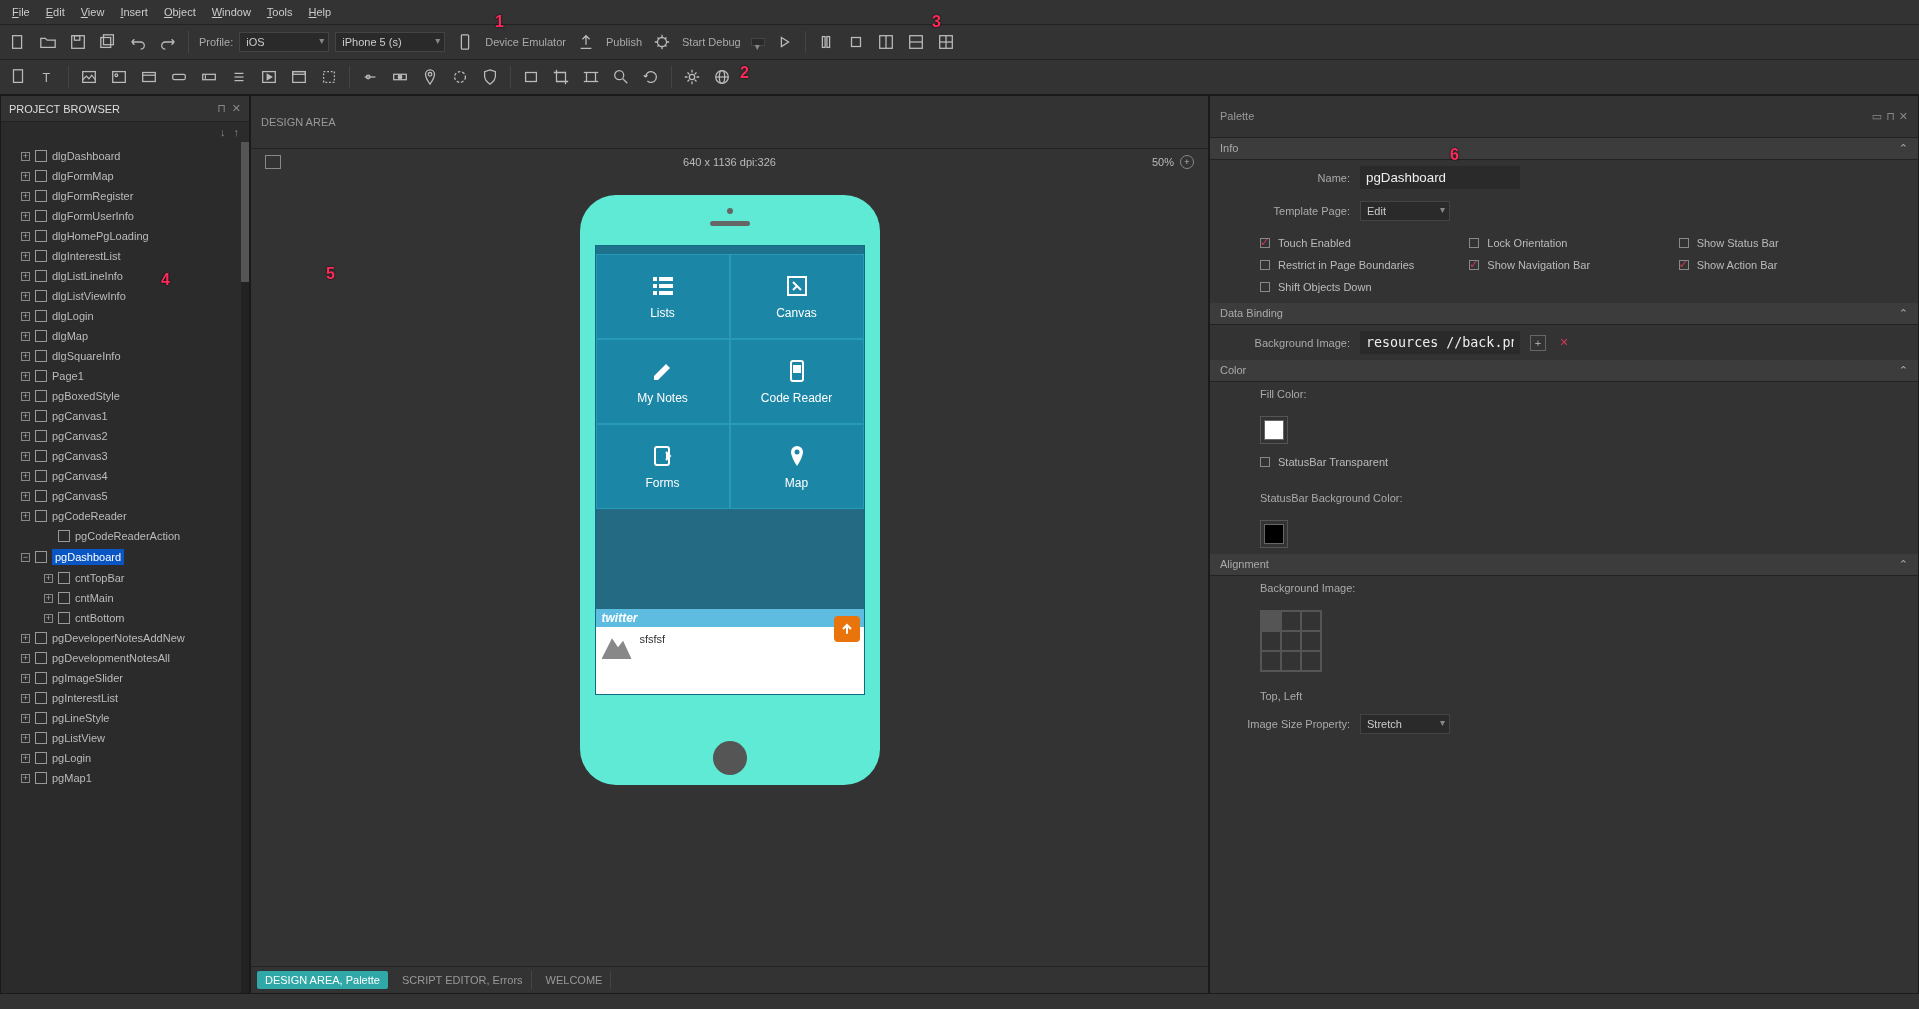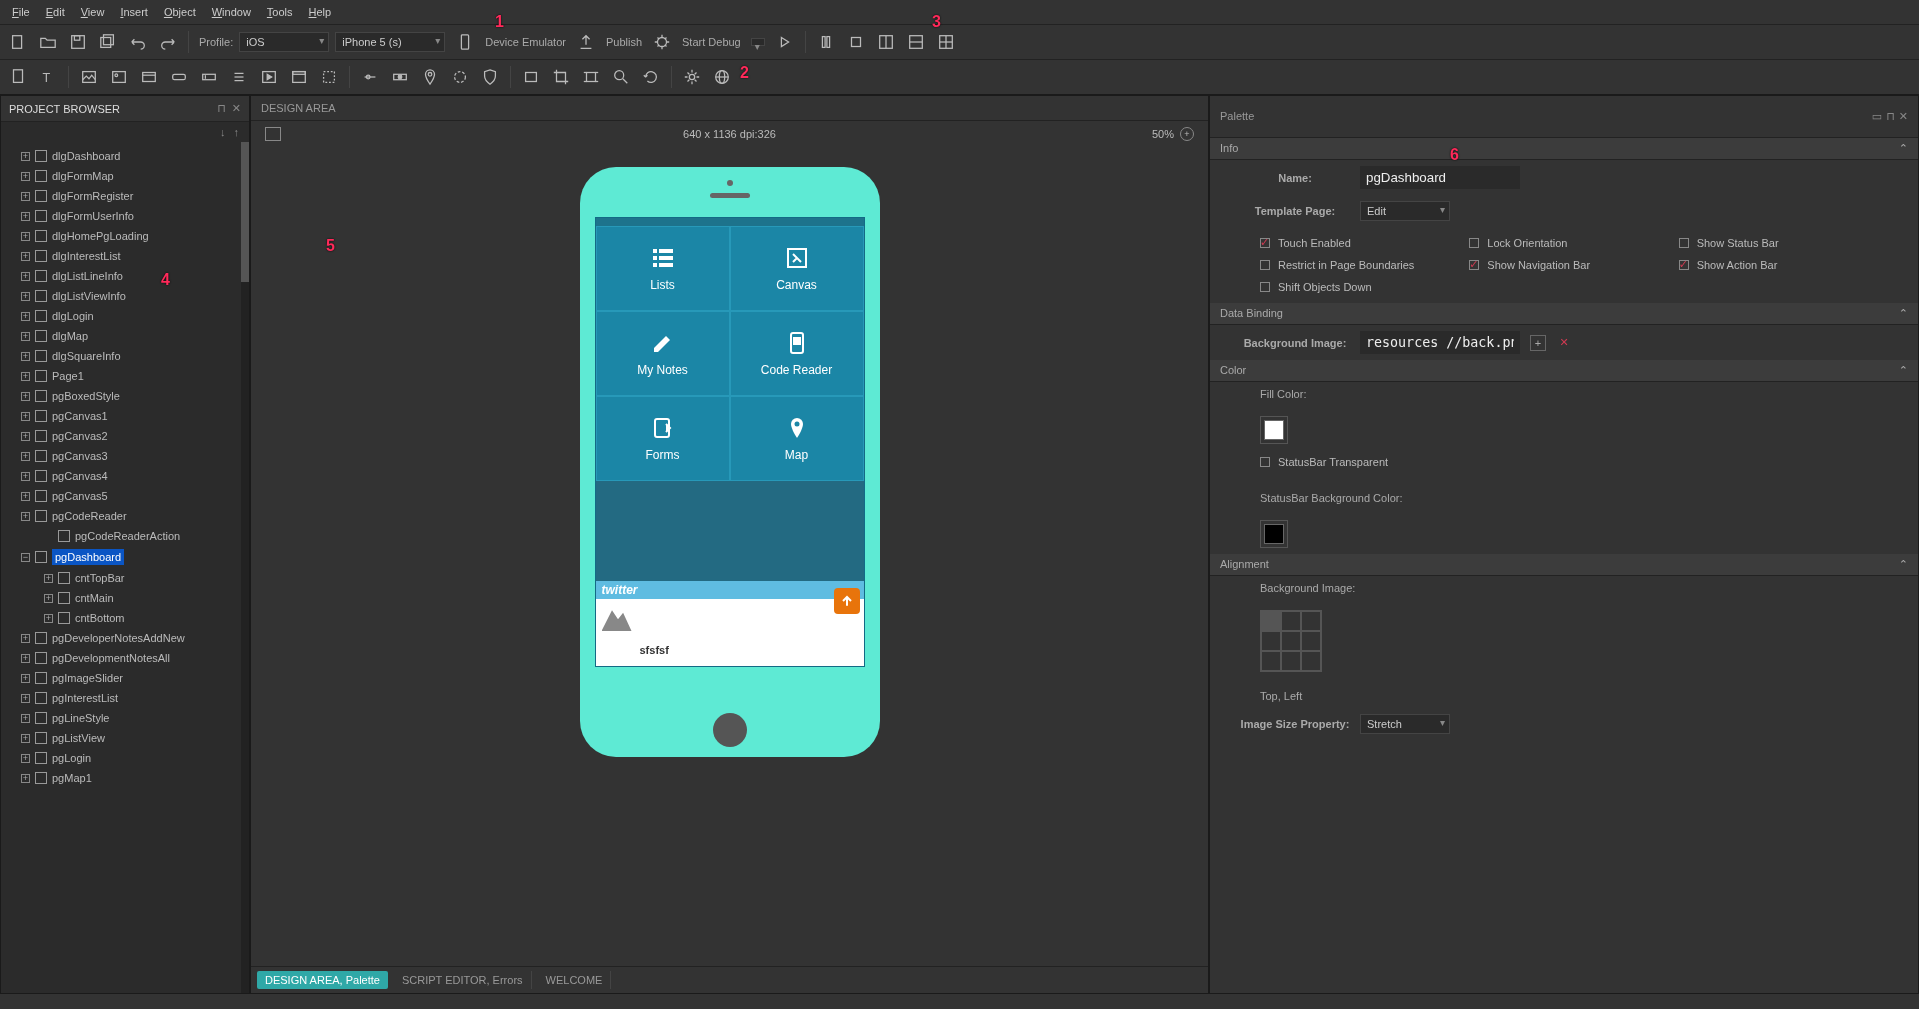--- a/index.html
+++ b/index.html
@@ -99,21 +99,21 @@
 .tree-item .page-icon { width: 12px; height: 12px; border: 1px solid #999; display: inline-block; }
 .tree-item .label.selected { background: #0a55c4; color: #fff; padding: 1px 3px; }
 .panel-center {
   flex: 1;
   display: flex;
   flex-direction: column;
   background: #333;
   border: 1px solid #1a1a1a;
 }
 .design-header {
-  padding: 6px 10px;
+  padding: 20px 10px;
   color: #999;
   border-bottom: 1px solid #222;
 }
 .design-info {
   display: flex;
   justify-content: space-between;
   align-items: center;
   padding: 6px 14px;
   color: #bbb;
 }
@@ -199,21 +199,21 @@
   display: flex;
   justify-content: space-between;
 }
 .form-row {
   display: flex;
   align-items: center;
   gap: 10px;
   padding: 6px 30px;
   color: #aaa;
 }
-.form-row .flabel { width: 110px; text-align: center; font-weight: bold; }
+.form-row .flabel { width: 110px; text-align: right; }
 .text-input {
   background: #2a2a2a;
   border: none;
   padding: 4px 6px;
   color: #eee;
   width: 160px;
 }
 .checkbox-grid {
   display: grid;
   grid-template-columns: repeat(3, 1fr);
@@ -771,21 +771,21 @@
           <div class="twitter-band">
             <span>twitter</span>
             <span class="up-icon">
                 <svg width="16" height="16" viewBox="0 0 20 20">
                   <path d="M10 16V5M5 10l5-5 5 5" stroke="#fff" stroke-width="2.5" fill="none"></path>
                 </svg>
               </span>
           </div>
           <div class="bottom-content">
             <div class="img-ph"></div>
-            <span style="font-weight:bold;margin-top:39px;">sfsfsf</span>
+            <span style="font-weight:normal;">sfsfsf</span>
           </div>
         </div>
         <div class="homebtn"></div>
       </div>
     </div>
     <div class="design-tabs" id="design-tabs">
         <div class="design-tab active">DESIGN AREA, Palette</div>
         <div class="design-tab">SCRIPT EDITOR, Errors</div>
         <div class="design-tab">WELCOME</div>
       </div>

